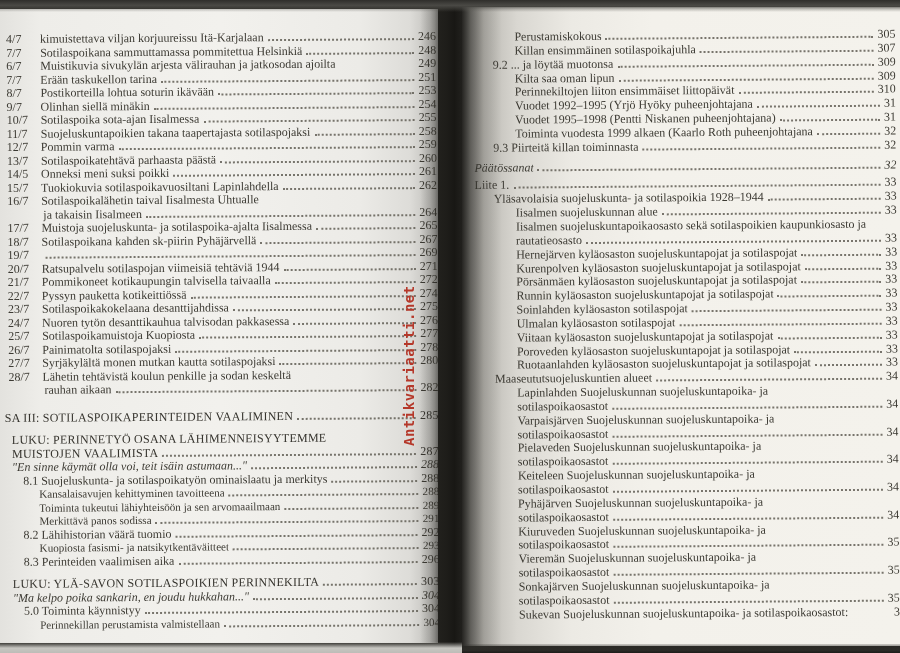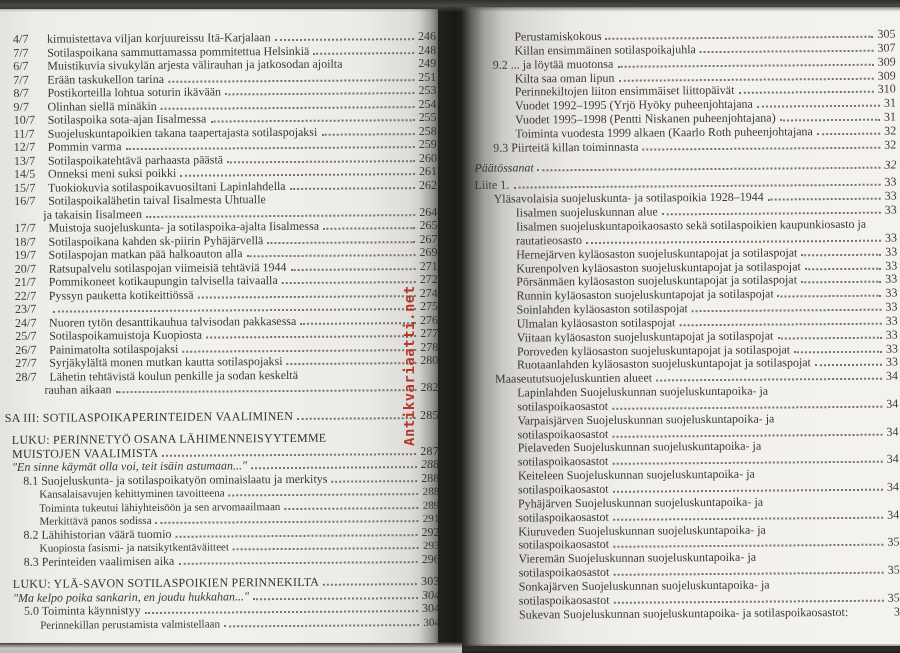--- a/index.html
+++ b/index.html
@@ -49,21 +49,21 @@
 
   
   .toc{
     position:absolute;color:#3c3a33;
     font-size:12px;
   }
   .toc-l{left:0;top:24px;width:436px;line-height:13.5px;transform:rotate(-0.4deg);transform-origin:0 0;}
   .toc-r{left:0;top:24px;width:438px;line-height:13.85px;transform:rotate(-0.45deg);transform-origin:0 100%;}
 
   .row{display:flex;align-items:baseline;white-space:nowrap;overflow:hidden;}
-  .num{flex:0 0 38px;padding-left:4px;box-sizing:border-box;margin-left:7px;}
+  .num{flex:0 0 38px;padding-left:4px;box-sizing:border-box;}
   .t{flex:0 1 auto;overflow:hidden;}
   .dots{flex:1 1 6px;min-width:6px;border-bottom:2px dotted #625f56;margin:0 3px 3px 4px;opacity:.85;}
   .sp{flex:1 1 4px;min-width:4px;}
   .pg{flex:0 0 auto;margin-left:1px;}
 
   
   .a0{margin-left:2px;}
   .a1{margin-left:9px;}
   .a2{margin-left:20px;}
   .a3{margin-left:36px;}
@@ -182,21 +182,20 @@
           <span class="pg">265</span>
         </div>
         <div class="row a0">
           <span class="num">18/7</span>
           <span class="t">Sotilaspoikana kahden sk-piirin Pyhäjärvellä</span>
           <span class="dots"></span>
           <span class="pg">267</span>
         </div>
         <div class="row a0">
           <span class="num">19/7</span>
-          <span class="t">Sotilaspojan matkan pää halkoauton alla</span>
           <span class="dots"></span>
           <span class="pg">269</span>
         </div>
         <div class="row a0">
           <span class="num">20/7</span>
           <span class="t">Ratsupalvelu sotilaspojan viimeisiä tehtäviä 1944</span>
           <span class="dots"></span>
           <span class="pg">271</span>
         </div>
         <div class="row a0">
@@ -206,20 +205,21 @@
           <span class="pg">272</span>
         </div>
         <div class="row a0">
           <span class="num">22/7</span>
           <span class="t">Pyssyn pauketta kotikeittiössä</span>
           <span class="dots"></span>
           <span class="pg">274</span>
         </div>
         <div class="row a0">
           <span class="num">23/7</span>
+          <span class="t">Sotilaspoikakokelaana desanttijahdissa</span>
           <span class="dots"></span>
           <span class="pg">275</span>
         </div>
         <div class="row a0">
           <span class="num">24/7</span>
           <span class="t">Nuoren tytön desanttikauhua talvisodan pakkasessa</span>
           <span class="dots"></span>
           <span class="pg">276</span>
         </div>
         <div class="row a0">

